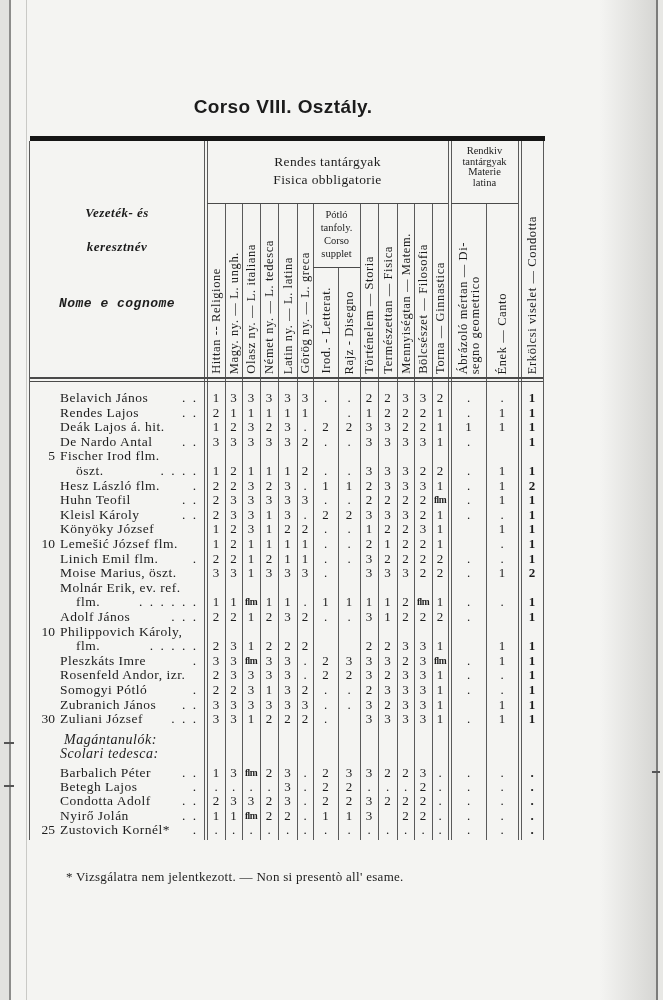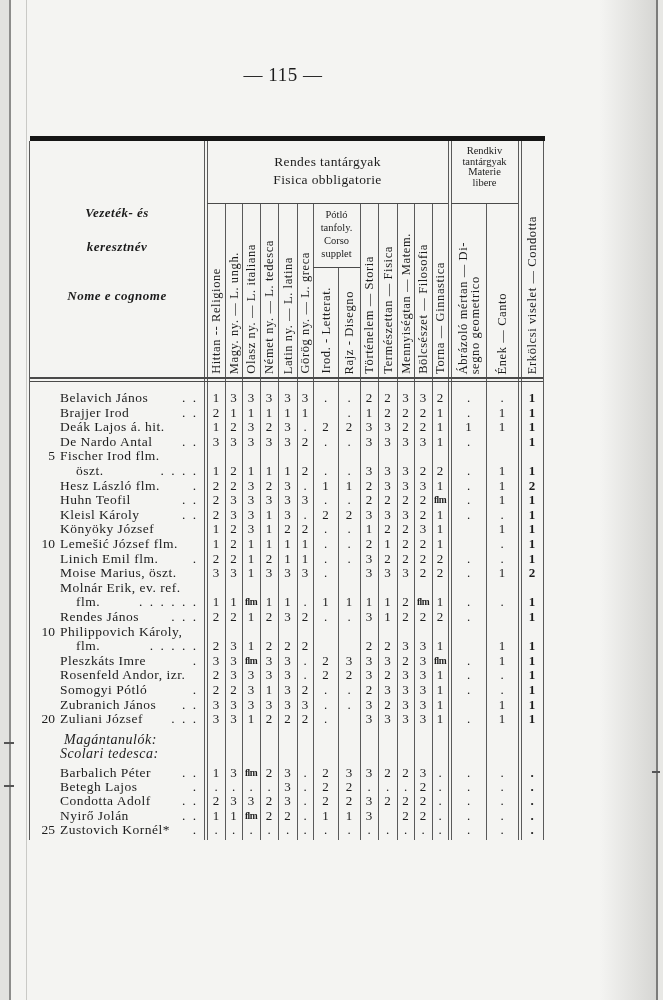--- a/index.html
+++ b/index.html
@@ -57,21 +57,21 @@
   <div class="edge-left-shade"></div>
   <div class="edge-left-line"></div>
   <div class="edge-left-line2"></div>
   <div class="edge-right-shade"></div>
   <div class="edge-right-line"></div>
   <div class="edge-right-beyond"></div>
   <div class="tick" style="left:4px;top:742px;width:10px;"></div>
   <div class="tick" style="left:4px;top:785px;width:10px;"></div>
   <div class="tick" style="left:652px;top:771px;width:8px;"></div>
 
-  <div class="page-number">— 115 —</div>
+  <div class="title">Corso VIII. Osztály.</div>
   <div class="thick-rule"></div>
 
   <div id="grade-table">
     <div id="table-lines">
         <div class="vline" style="left: 29px; top: 141px; height: 699px;"></div>
         <div class="vline" style="left: 204px; top: 141px; height: 699px;"></div>
         <div class="vline" style="left: 207px; top: 141px; height: 699px;"></div>
         <div class="vline" style="left: 225px; top: 203px; height: 637px;"></div>
         <div class="vline" style="left: 242px; top: 203px; height: 637px;"></div>
         <div class="vline" style="left: 260px; top: 203px; height: 637px;"></div>
@@ -93,33 +93,33 @@
         <div class="hline" style="left: 207px; width: 241px; top: 203px;"></div>
         <div class="hline" style="left: 451px; width: 67px; top: 203px;"></div>
         <div class="hline" style="left: 313px; width: 47px; top: 267px;"></div>
         <div class="hline" style="left: 30px; width: 513px; top: 377px; height: 2px;"></div>
         <div class="hline" style="left: 30px; width: 513px; top: 381px;"></div>
       </div>
 
     <div class="name-header">
       <div style="top:205px;">Vezeték- és</div>
       <div style="top:239px;">keresztnév</div>
-      <div style="top:288px;">Nome e cognome</div>
+      <div style="top:296px;font-family:Liberation Mono, monospace;">Nome e cognome</div>
     </div>
 
     <div class="grp-ord" style="top:154px;">Rendes tantárgyak</div>
     <div class="grp-ord" style="top:172px;">Fisica obbligatorie</div>
     <div class="grp-sup">Pótló
 tanfoly.
 Corso
 supplet</div>
     <div class="grp-opt">Rendkiv
 tantárgyak
 Materie
-libere</div>
+latina</div>
 
     <div id="subject-headers">
         <div class="vlabel" style="left: 207px; width: 18px; top: 203px; height: 173px;">
           <span class="vt">Hittan  --  Religione</span>
         </div>
         <div class="vlabel" style="left: 225px; width: 17px; top: 203px; height: 173px;">
           <span class="vt">Magy. ny. — L. ungh.</span>
         </div>
         <div class="vlabel" style="left: 242px; width: 18px; top: 203px; height: 173px;">
           <span class="vt">Olasz ny. — L. italiana</span>
@@ -180,21 +180,21 @@
           <span class="grade" style="left: 360px; width: 18px;">2</span>
           <span class="grade" style="left: 378px; width: 19px;">2</span>
           <span class="grade" style="left: 397px; width: 17px;">3</span>
           <span class="grade" style="left: 414px; width: 18px;">3</span>
           <span class="grade" style="left: 432px; width: 16px;">2</span>
           <span class="grade" style="left: 451px; width: 35px;">.</span>
           <span class="grade" style="left: 486px; width: 32px;">.</span>
           <span class="grade cond" style="left: 521px; width: 22px;">1</span>
         </div>
         <div class="row-line" style="top: 405.6px; height: 14.6px; line-height: 14.6px;">
-          <span class="name">Brajjer Irod</span>
+          <span class="name">Rendes Lajos</span>
           <span class="leader">. .</span>
           <span class="grade" style="left: 207px; width: 18px;">2</span>
           <span class="grade" style="left: 225px; width: 17px;">1</span>
           <span class="grade" style="left: 242px; width: 18px;">1</span>
           <span class="grade" style="left: 260px; width: 18px;">1</span>
           <span class="grade" style="left: 278px; width: 19px;">1</span>
           <span class="grade" style="left: 297px; width: 16px;">1</span>
           <span class="grade" style="left: 313px; width: 25px;"></span>
           <span class="grade" style="left: 338px; width: 22px;">.</span>
           <span class="grade" style="left: 360px; width: 18px;">1</span>
@@ -424,21 +424,21 @@
           <span class="grade" style="left: 360px; width: 18px;">1</span>
           <span class="grade" style="left: 378px; width: 19px;">1</span>
           <span class="grade" style="left: 397px; width: 17px;">2</span>
           <span class="grade flm" style="left: 414px; width: 18px;">flm</span>
           <span class="grade" style="left: 432px; width: 16px;">1</span>
           <span class="grade" style="left: 451px; width: 35px;">.</span>
           <span class="grade" style="left: 486px; width: 32px;">.</span>
           <span class="grade cond" style="left: 521px; width: 22px;">1</span>
         </div>
         <div class="row-line" style="top: 610px; height: 14.6px; line-height: 14.6px;">
-          <span class="name">Rendes János</span>
+          <span class="name">Adolf János</span>
           <span class="leader">. . .</span>
           <span class="grade" style="left: 207px; width: 18px;">2</span>
           <span class="grade" style="left: 225px; width: 17px;">2</span>
           <span class="grade" style="left: 242px; width: 18px;">1</span>
           <span class="grade" style="left: 260px; width: 18px;">2</span>
           <span class="grade" style="left: 278px; width: 19px;">3</span>
           <span class="grade" style="left: 297px; width: 16px;">2</span>
           <span class="grade" style="left: 313px; width: 25px;">.</span>
           <span class="grade" style="left: 338px; width: 22px;">.</span>
           <span class="grade" style="left: 360px; width: 18px;">3</span>
@@ -547,21 +547,21 @@
           <span class="grade" style="left: 360px; width: 18px;">3</span>
           <span class="grade" style="left: 378px; width: 19px;">2</span>
           <span class="grade" style="left: 397px; width: 17px;">3</span>
           <span class="grade" style="left: 414px; width: 18px;">3</span>
           <span class="grade" style="left: 432px; width: 16px;">1</span>
           <span class="grade" style="left: 451px; width: 35px;"></span>
           <span class="grade" style="left: 486px; width: 32px;">1</span>
           <span class="grade cond" style="left: 521px; width: 22px;">1</span>
         </div>
         <div class="row-line" style="top: 712.2px; height: 14.6px; line-height: 14.6px;">
-          <span class="num">20</span>
+          <span class="num">30</span>
           <span class="name">Zuliani József</span>
           <span class="leader">. . .</span>
           <span class="grade" style="left: 207px; width: 18px;">3</span>
           <span class="grade" style="left: 225px; width: 17px;">3</span>
           <span class="grade" style="left: 242px; width: 18px;">1</span>
           <span class="grade" style="left: 260px; width: 18px;">2</span>
           <span class="grade" style="left: 278px; width: 19px;">2</span>
           <span class="grade" style="left: 297px; width: 16px;">2</span>
           <span class="grade" style="left: 313px; width: 25px;">.</span>
           <span class="grade" style="left: 338px; width: 22px;"></span>
@@ -673,13 +673,14 @@
           <span class="grade" style="left: 397px; width: 17px;">.</span>
           <span class="grade" style="left: 414px; width: 18px;">.</span>
           <span class="grade" style="left: 432px; width: 16px;">.</span>
           <span class="grade" style="left: 451px; width: 35px;">.</span>
           <span class="grade" style="left: 486px; width: 32px;">.</span>
           <span class="grade cond" style="left: 521px; width: 22px;">.</span>
         </div>
       </div>
   </div>
 
+  <div class="footnote">* Vizsgálatra nem jelentkezott. — Non si presentò all' esame.</div>
 </div>
 
 </body></html>

